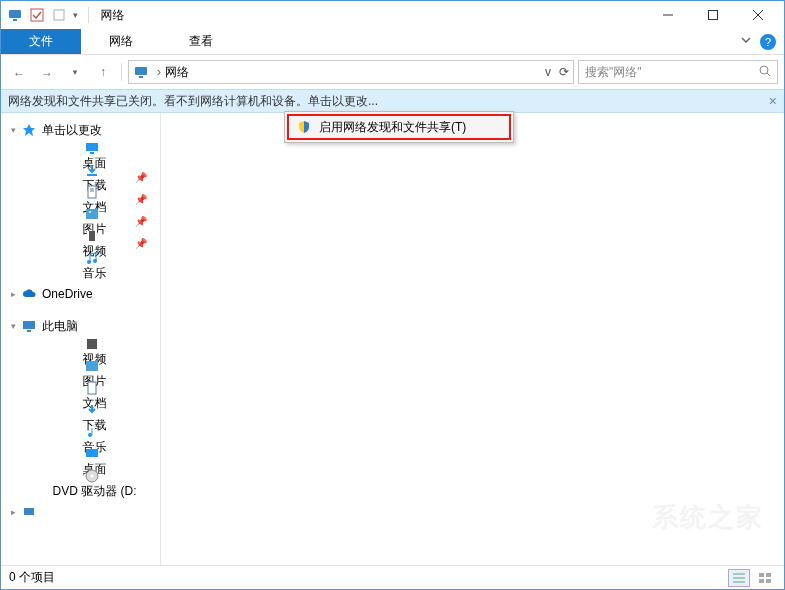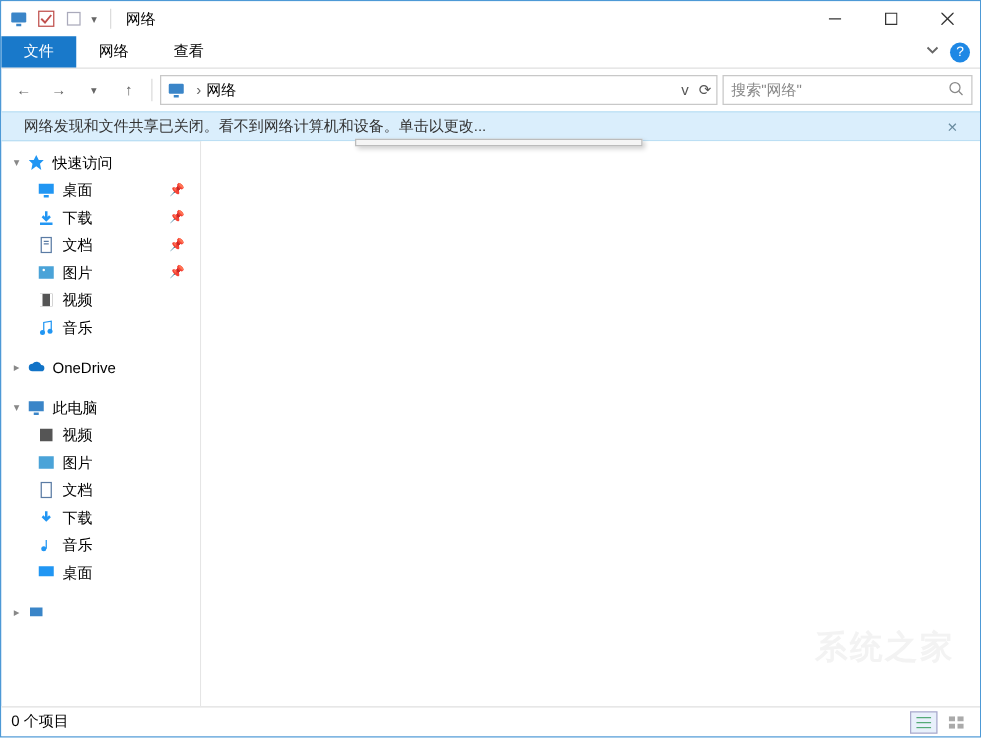--- a/index.html
+++ b/index.html
@@ -9,47 +9,47 @@
 .titlebar { height: 28px; background: #fff; display: flex; align-items: center; padding: 0 4px; }
 .titlebar .qat { display: flex; align-items: center; gap: 6px; padding-left: 2px; }
 .titlebar .qat .ico { width: 16px; height: 16px; display: flex; align-items: center; justify-content: center; }
 .titlebar .title { margin-left: 8px; }
 .titlebar .win-controls { margin-left: auto; display: flex; }
 .titlebar .win-btn { width: 45px; height: 28px; display: flex; align-items: center; justify-content: center; }
 .win-btn svg { width: 10px; height: 10px; }
 
 
 .ribbon { height: 26px; display: flex; align-items: stretch; border-bottom: 1px solid #e0e0e0; }
-.ribbon .tab { padding: 0 18px; display: flex; align-items: center; font-size: 12px; }
+.ribbon .tab { padding: 0 28px; display: flex; align-items: center; font-size: 12px; }
 .ribbon .file-tab { background: #1979ca; color: #fff; }
 .ribbon .right { margin-left: auto; display: flex; align-items: center; padding-right: 8px; gap: 8px; }
 .ribbon .chev { width: 12px; height: 12px; }
 .help-ico { width: 16px; height: 16px; border-radius: 50%; background: #1e88e5; color:#fff; display:flex; align-items:center; justify-content:center; font-size:11px; }
 
 
 .addr-row { height: 34px; display: flex; align-items: center; padding: 4px 6px; gap: 4px; }
 .nav-btn { width: 24px; height: 24px; display: flex; align-items:center; justify-content:center; color:#666; }
 .vdiv { width:1px; height:18px; background:#dcdcdc; margin: 0 2px; }
 .addrbox { flex: 1; height: 24px; border: 1px solid #c8c8c8; display:flex; align-items:center; padding: 0 4px; }
 .addrbox .netico { width:16px; height:16px; margin-right:4px; }
 .addrbox .crumb-sep { color:#666; margin: 0 4px; }
 .addrbox .spacer { flex:1; }
 .addrbox .end { display:flex; align-items:center; gap:8px; color:#555; }
 .searchbox { width:200px; height:24px; border:1px solid #c8c8c8; display:flex; align-items:center; padding:0 6px; justify-content:space-between; }
 .searchbox .ph { color:#888; }
 
 
-.infobar { background:#daeefc; height:24px; display:flex; align-items:center; padding:0 18px; border-top:1px solid #bcdff4; border-bottom:1px solid #bcdff4; color:#333; }
+.infobar { background:#daeefc; height:24px; display:flex; align-items:center; padding:0 7px; border-top:1px solid #bcdff4; border-bottom:1px solid #bcdff4; color:#333; }
 .infobar .close { margin-left:auto; color:#6a8ca0; font-size:14px; }
 
 
 .body { display:flex; height: calc(100% - 28px - 26px - 34px - 24px - 24px); }
 .navpane { width:160px; border-right:1px solid #e5e5e5; overflow-y:auto; padding:6px 0; }
 .tree-item { display:flex; align-items:center; height:22px; padding-left:10px; }
-.tree-item.child { padding-left:28px; }
+.tree-item.child { padding-left:28px;flex-direction:column; }
 .tree-item .tw { width:10px; color:#888; font-size:9px; }
 .tree-item .ic { width:16px; height:16px; margin-right:5px; display:flex; align-items:center; justify-content:center; }
 .tree-item .pin { margin-left:auto; margin-right:12px; color:#999; font-size:10px; }
 .content { flex:1; position:relative; background:#fff; }
 
 
 .ctxmenu { position:absolute; left:283px; top:110px; width:230px; background:#f5f5f5; border:1px solid #bcbcbc; box-shadow:2px 2px 4px rgba(0,0,0,.2); padding:2px; }
 .ctxmenu .mi { height:26px; display:flex; align-items:center; padding:0 8px 0 6px; font-size:12px; }
 .ctxmenu .mi .mic { width:18px; display:flex; align-items:center; justify-content:center; margin-right:6px; }
 .ctxmenu .mi.hl { border:2px solid #e31b1b; }
@@ -173,21 +173,21 @@
 <div class="body">
   <div class="navpane">
 
     <div class="tree-item">
       <span class="tw">▾</span>
       <span class="ic">
           <svg width="14" height="14" viewBox="0 0 14 14">
             <polygon points="7,1 9,5 13,5 10,8 11,13 7,10 3,13 4,8 1,5 5,5" class="i-star"></polygon>
           </svg>
         </span>
-      <span>快速访问</span>
+      <span>单击以更改</span>
     </div>
     <div class="tree-item child">
         <span class="ic">
           <svg width="14" height="14">
             <rect x="1" y="2" width="12" height="8" class="i-monitor"></rect>
             <rect x="5" y="11" width="4" height="2" class="i-monitor"></rect>
           </svg>
         </span>
         <span>桌面</span>
         <span class="pin">📌</span>
@@ -308,37 +308,55 @@
         <span>音乐</span>
       </div>
     <div class="tree-item child">
         <span class="ic">
           <svg width="14" height="14">
             <rect x="1" y="2" width="12" height="8" class="i-monitor"></rect>
           </svg>
         </span>
         <span>桌面</span>
       </div>
+    <div class="tree-item child">
+        <span class="ic">
+          <svg width="14" height="14">
+            <circle cx="7" cy="7" r="6" fill="#ddd" stroke="#888"></circle>
+            <circle cx="7" cy="7" r="1.5" fill="#fff"></circle>
+          </svg>
+        </span>
+        <span>DVD 驱动器 (D:</span>
+      </div>
     <div style="height:10px"></div>
     <div class="tree-item">
       <span class="tw">▸</span>
       <span class="ic">
           <svg width="14" height="14">
             <rect x="2" y="3" width="10" height="7" class="i-net"></rect>
           </svg>
         </span>
     </div>
   </div>
 
   <div class="content">
     <div class="watermark">系统之家</div>
   </div>
 </div>
 
 <div class="ctxmenu">
+  <div class="mi hl">
+    <span class="mic">
+        <svg width="14" height="14" viewBox="0 0 14 14">
+          <path d="M7 1l5 2v4c0 3-2 5-5 6-3-1-5-3-5-6V3z" fill="#ffcf33"></path>
+          <path d="M7 1l5 2v4c0 3-2 5-5 6V1z" fill="#2b7cd3"></path>
+        </svg>
+      </span>
+    <span>启用网络发现和文件共享(T)</span>
+  </div>
 </div>
 
 <div class="statusbar">
   <span>0 个项目</span>
   <div class="views">
     <div class="vbtn active">
         <svg width="12" height="10">
           <line x1="0" y1="1" x2="12" y2="1" stroke="#5a7"></line>
           <line x1="0" y1="5" x2="12" y2="5" stroke="#5a7"></line>
           <line x1="0" y1="9" x2="12" y2="9" stroke="#5a7"></line>

